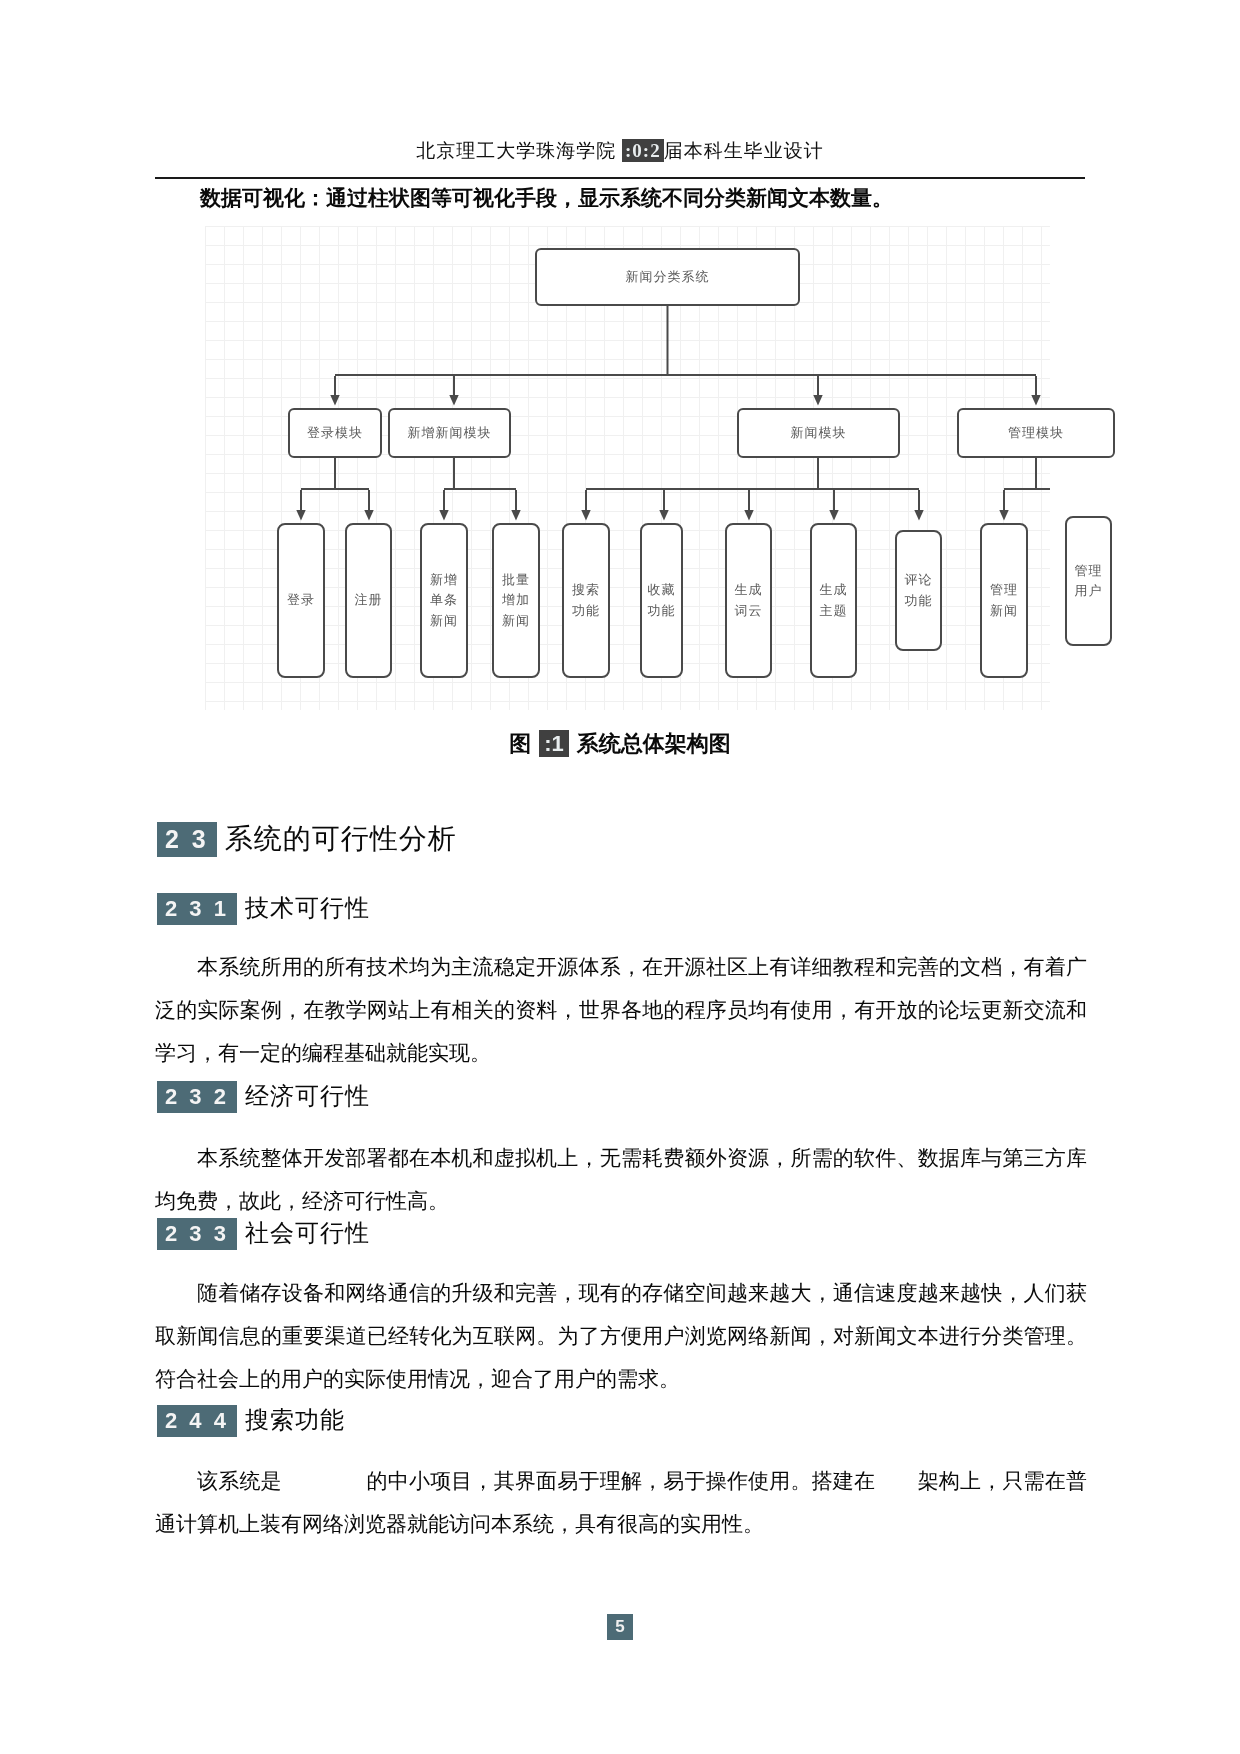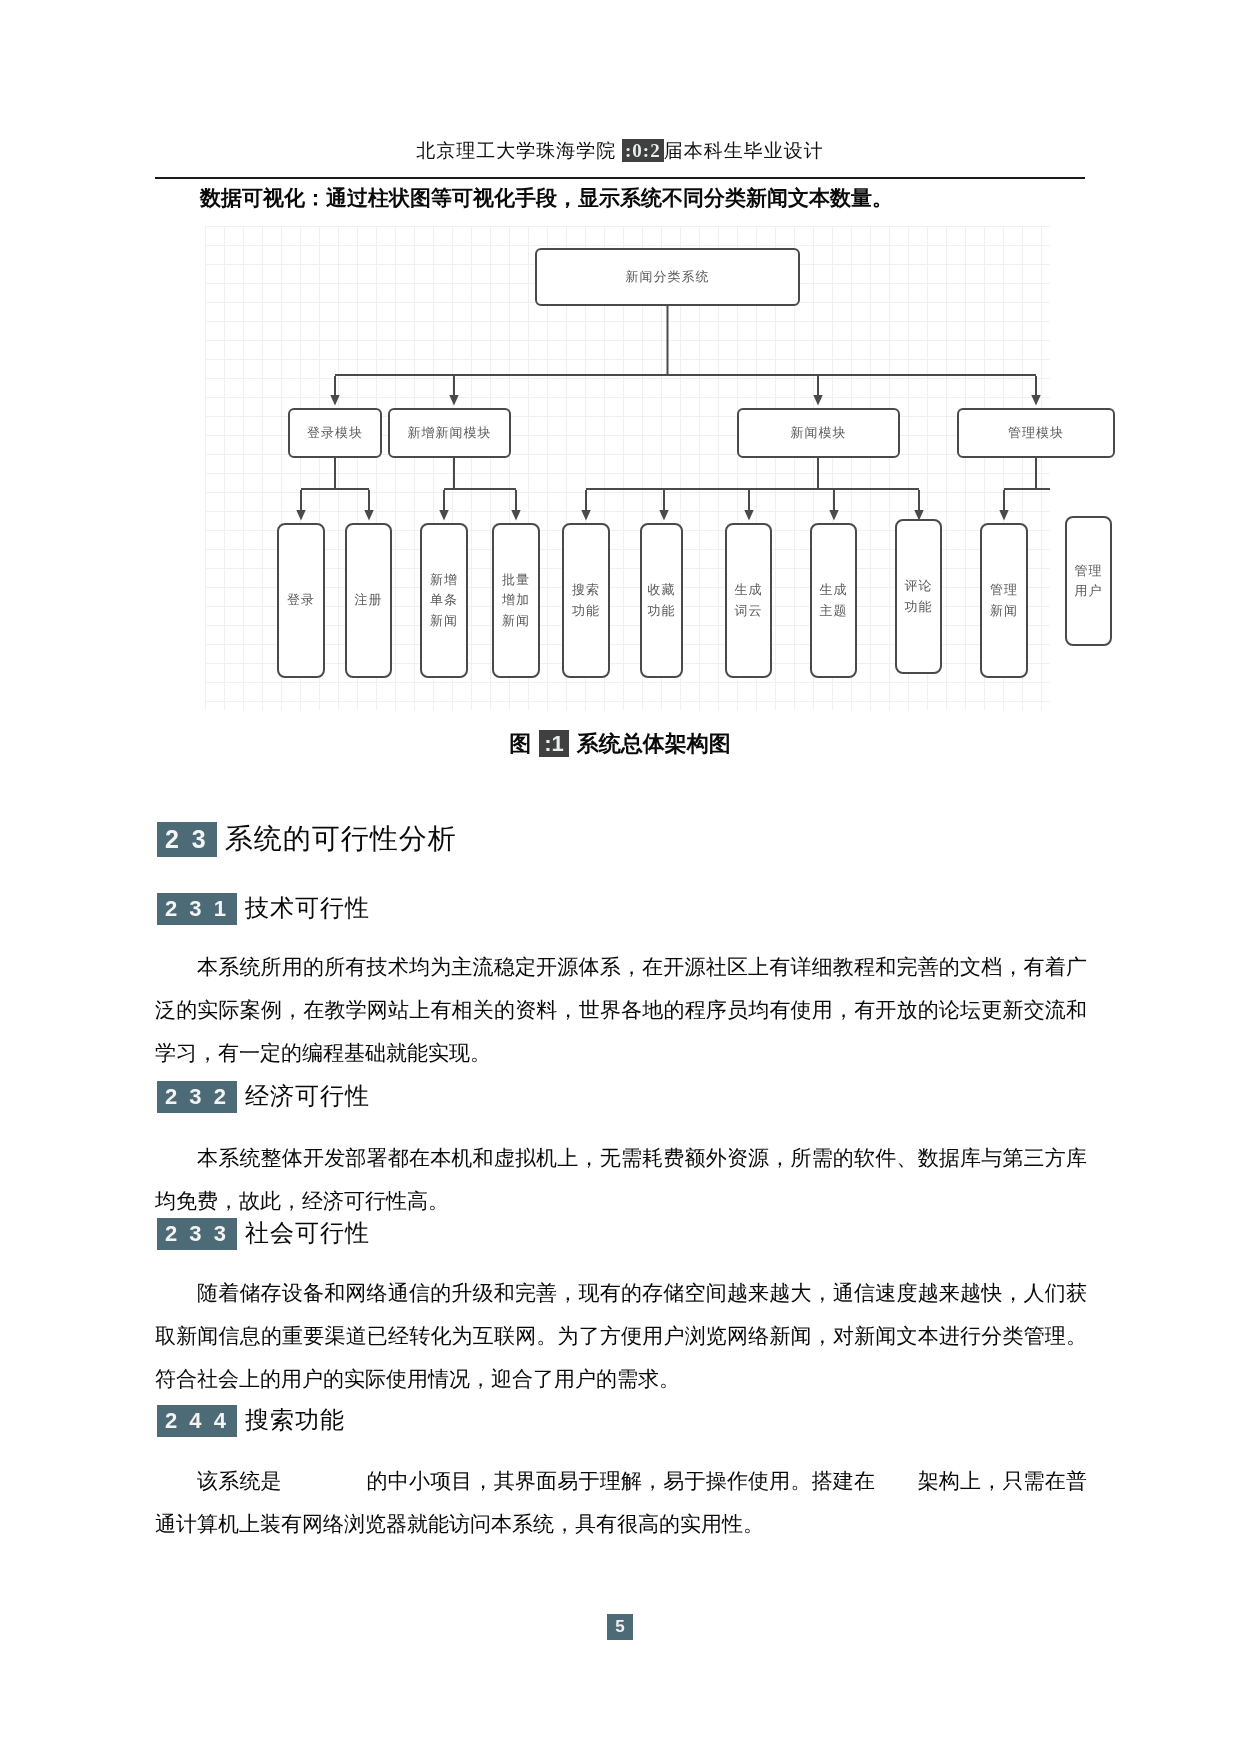--- a/index.html
+++ b/index.html
@@ -63,21 +63,21 @@
   .n-m2{left:532px;top:182px;width:163px;height:50px;}
   .n-m3{left:752px;top:182px;width:158px;height:50px;}
   .n-l0 {left:72px; top:297px;width:48px;height:155px;}
   .n-l1 {left:140px;top:297px;width:47px;height:155px;}
   .n-l2 {left:215px;top:297px;width:48px;height:155px;}
   .n-l3 {left:287px;top:297px;width:48px;height:155px;}
   .n-l4 {left:357px;top:297px;width:48px;height:155px;}
   .n-l5 {left:435px;top:297px;width:43px;height:155px;}
   .n-l6 {left:520px;top:297px;width:47px;height:155px;}
   .n-l7 {left:605px;top:297px;width:47px;height:155px;}
-  .n-l8 {left:690px;top:293px;width:47px;height:155px;}
+  .n-l8 {left:690px;top:304px;width:47px;height:121px;}
   .n-l9 {left:775px;top:297px;width:48px;height:155px;}
   .n-l10{left:860px;top:290px;width:47px;height:130px;}
 
   
   .figure-caption{
     top:729px;left:155px;width:930px;
     text-align:center;font-size:22px;font-weight:700;color:#0a0a0a;
   }
   .figure-caption .hl{margin:0 8px;padding:1px 5px;}
 

